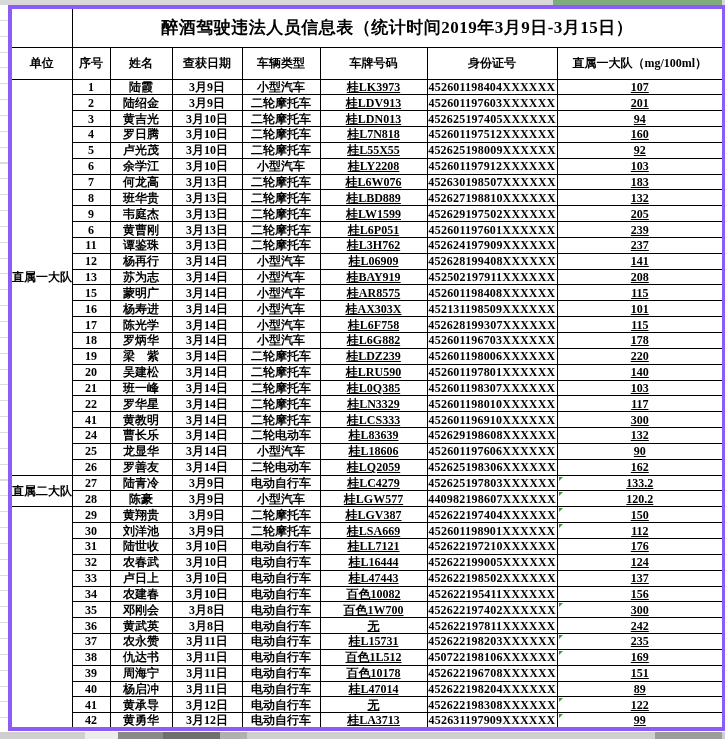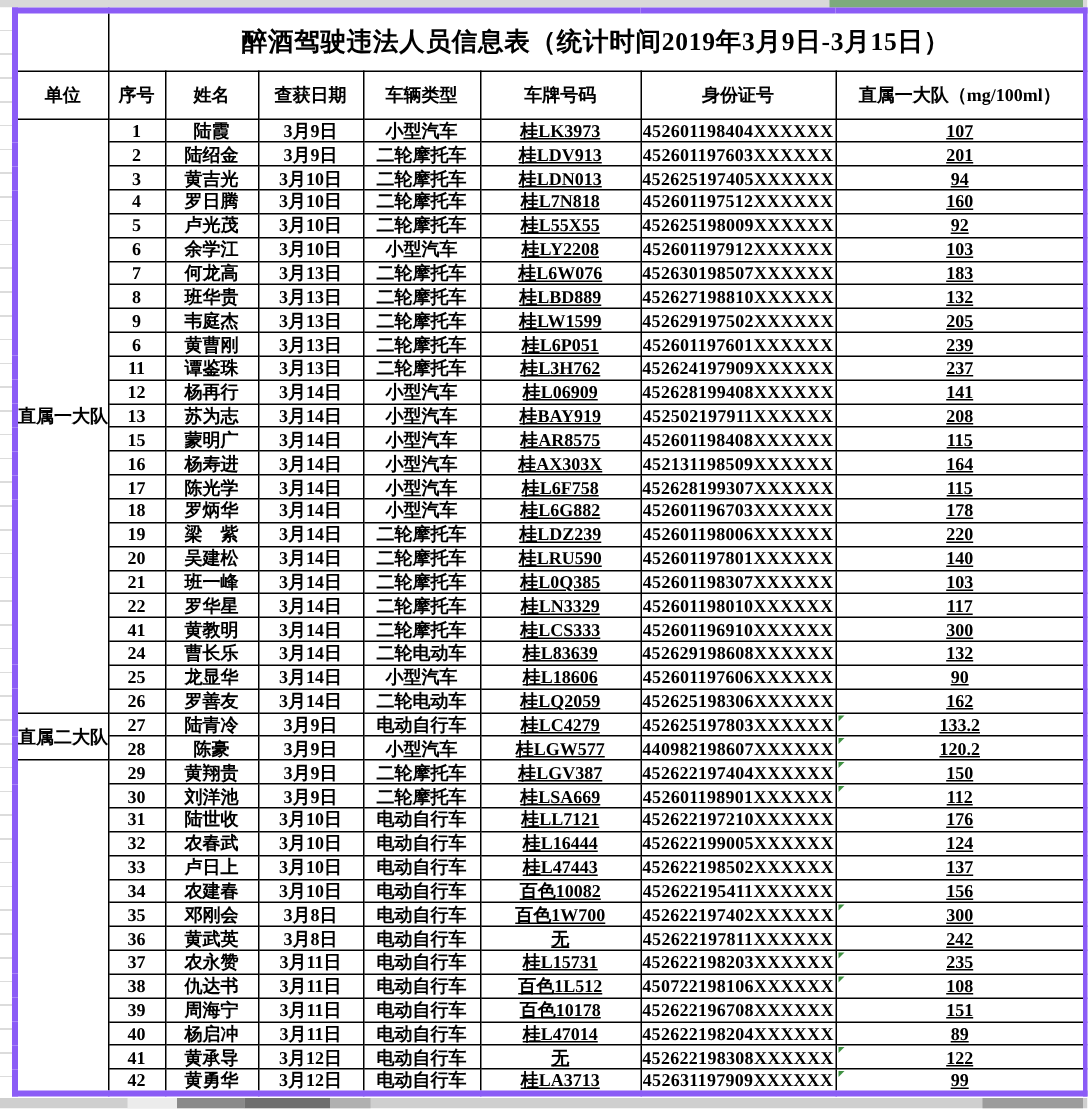--- a/index.html
+++ b/index.html
@@ -201,21 +201,21 @@
           <td class="col-id_no">452601198408XXXXXX</td>
           <td class="col-alcohol"><span>115</span></td>
         </tr>
         <tr class="row-data">
           <td class="col-seq">16</td>
           <td class="col-name">杨寿进</td>
           <td class="col-date">3月14日</td>
           <td class="col-vehicle">小型汽车</td>
           <td class="col-plate">桂AX303X</td>
           <td class="col-id_no">452131198509XXXXXX</td>
-          <td class="col-alcohol"><span>164</span></td>
+          <td class="col-alcohol"><span>101</span></td>
         </tr>
         <tr class="row-data">
           <td class="col-seq">17</td>
           <td class="col-name">陈光学</td>
           <td class="col-date">3月14日</td>
           <td class="col-vehicle">小型汽车</td>
           <td class="col-plate">桂L6F758</td>
           <td class="col-id_no">452628199307XXXXXX</td>
           <td class="col-alcohol"><span>115</span></td>
         </tr>
@@ -401,21 +401,21 @@
           <td class="col-id_no">452622198203XXXXXX</td>
           <td class="col-alcohol"><span class="tri"></span><span>235</span></td>
         </tr>
         <tr class="row-data">
           <td class="col-seq">38</td>
           <td class="col-name">仇达书</td>
           <td class="col-date">3月11日</td>
           <td class="col-vehicle">电动自行车</td>
           <td class="col-plate">百色1L512</td>
           <td class="col-id_no">450722198106XXXXXX</td>
-          <td class="col-alcohol"><span class="tri"></span><span>108</span></td>
+          <td class="col-alcohol"><span class="tri"></span><span>169</span></td>
         </tr>
         <tr class="row-data">
           <td class="col-seq">39</td>
           <td class="col-name">周海宁</td>
           <td class="col-date">3月11日</td>
           <td class="col-vehicle">电动自行车</td>
           <td class="col-plate">百色10178</td>
           <td class="col-id_no">452622196708XXXXXX</td>
           <td class="col-alcohol"><span>151</span></td>
         </tr>

